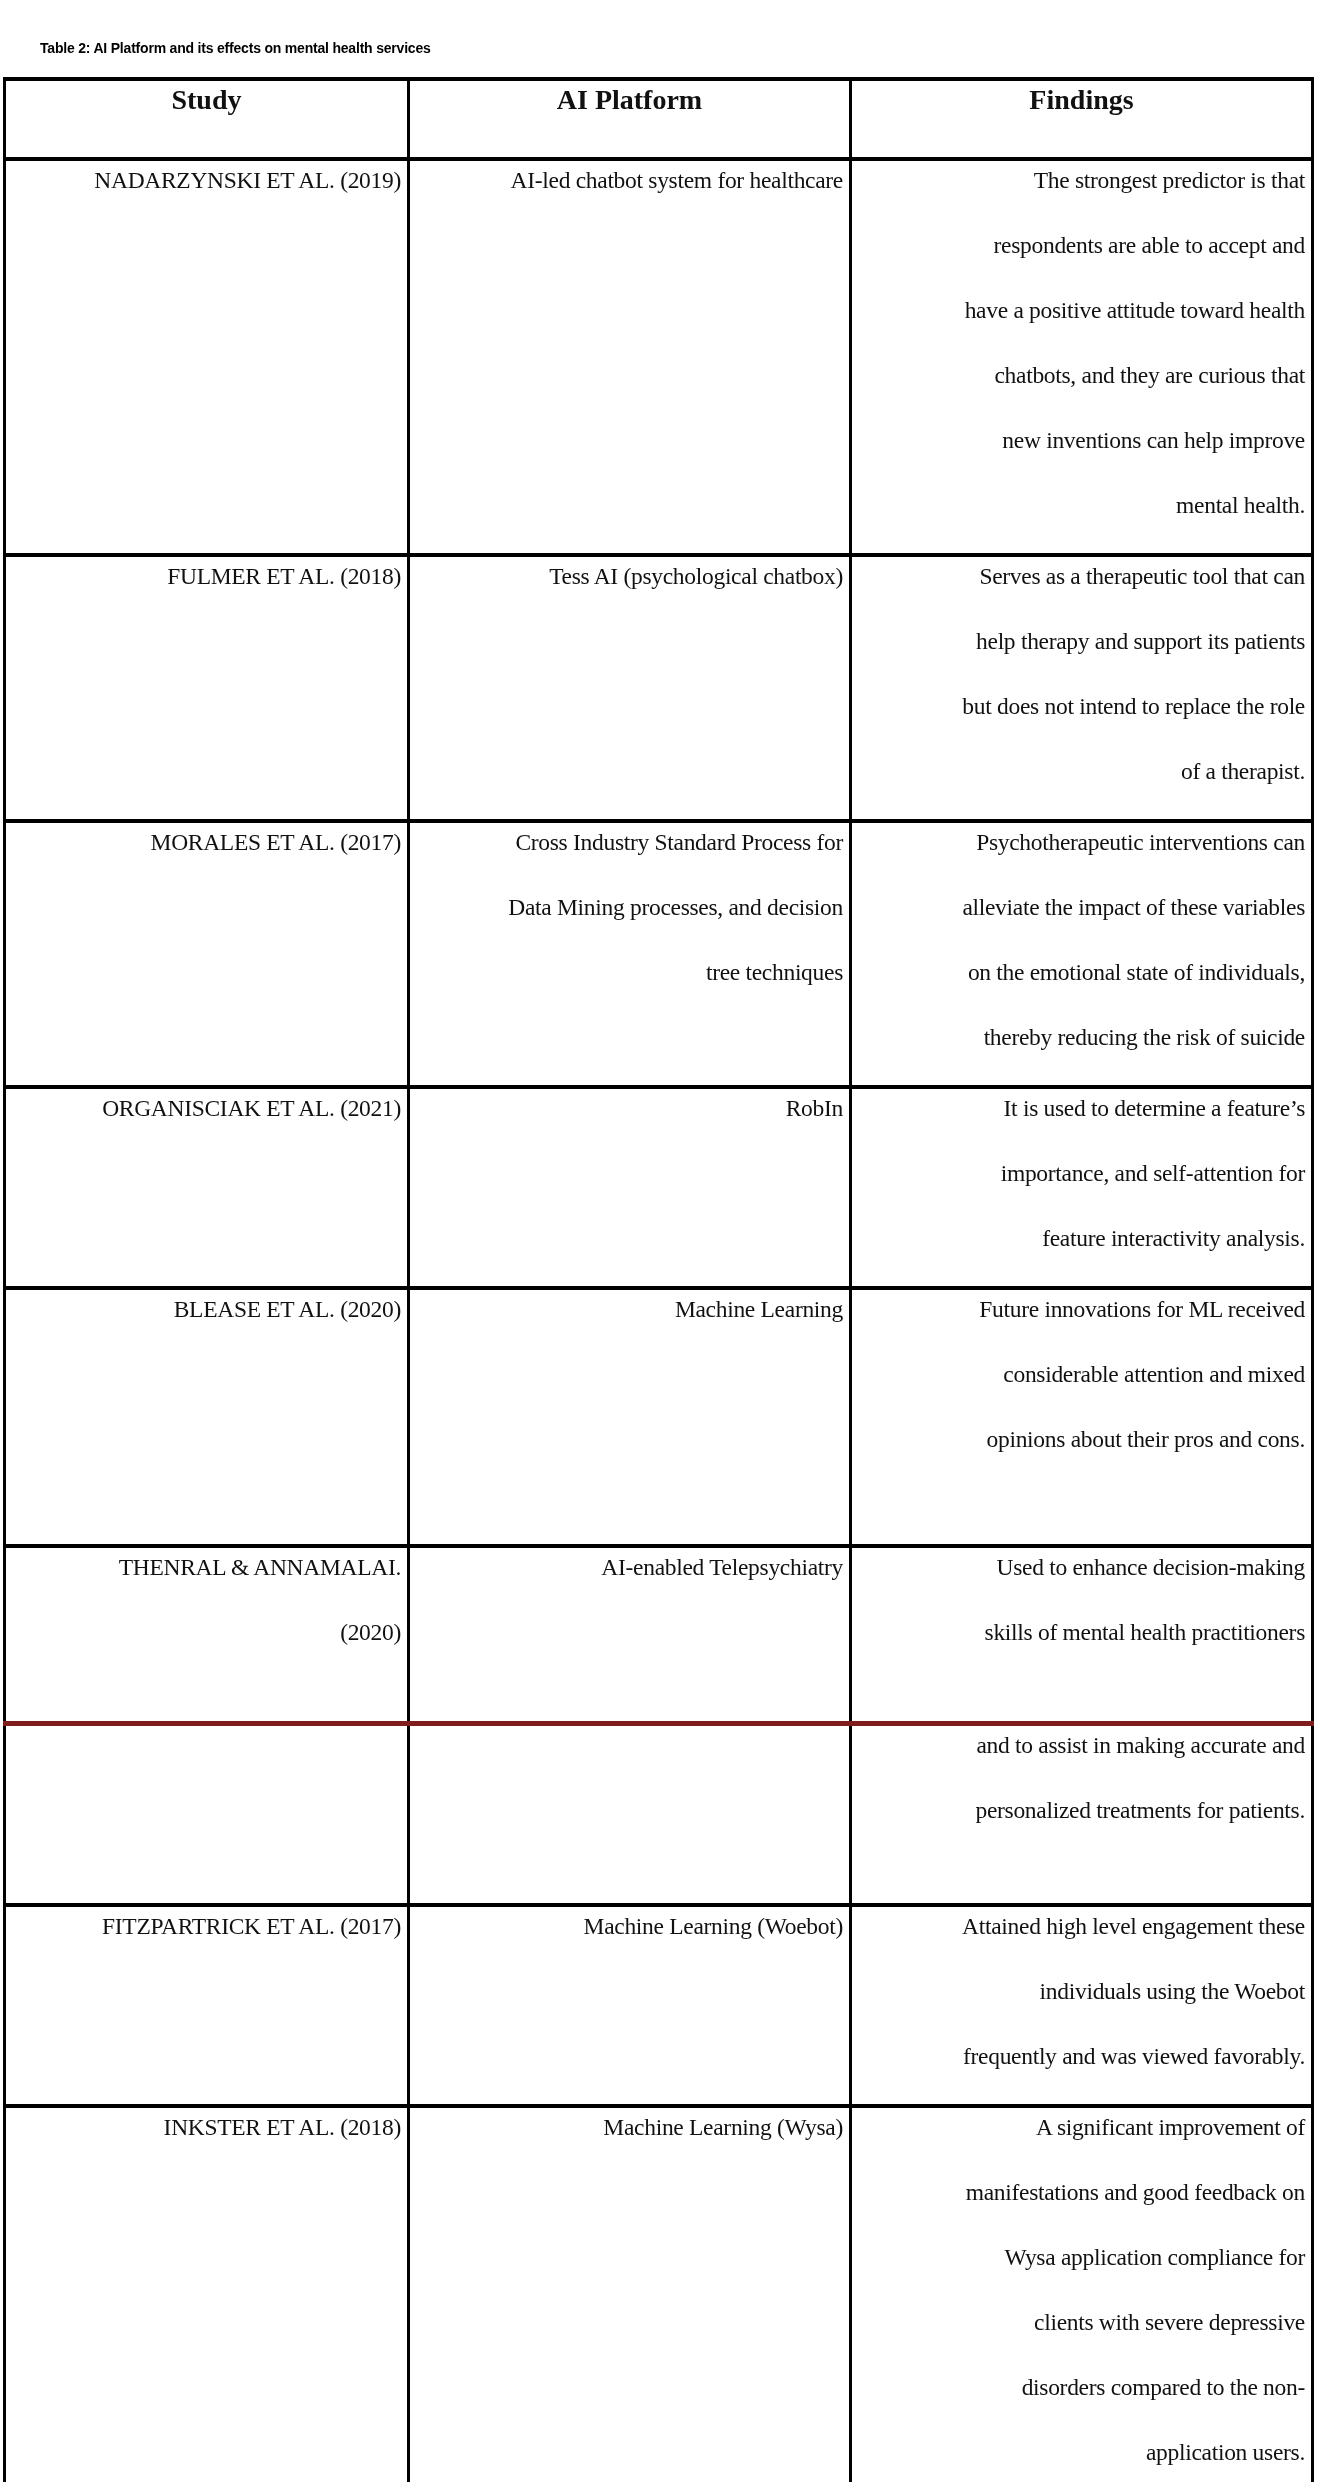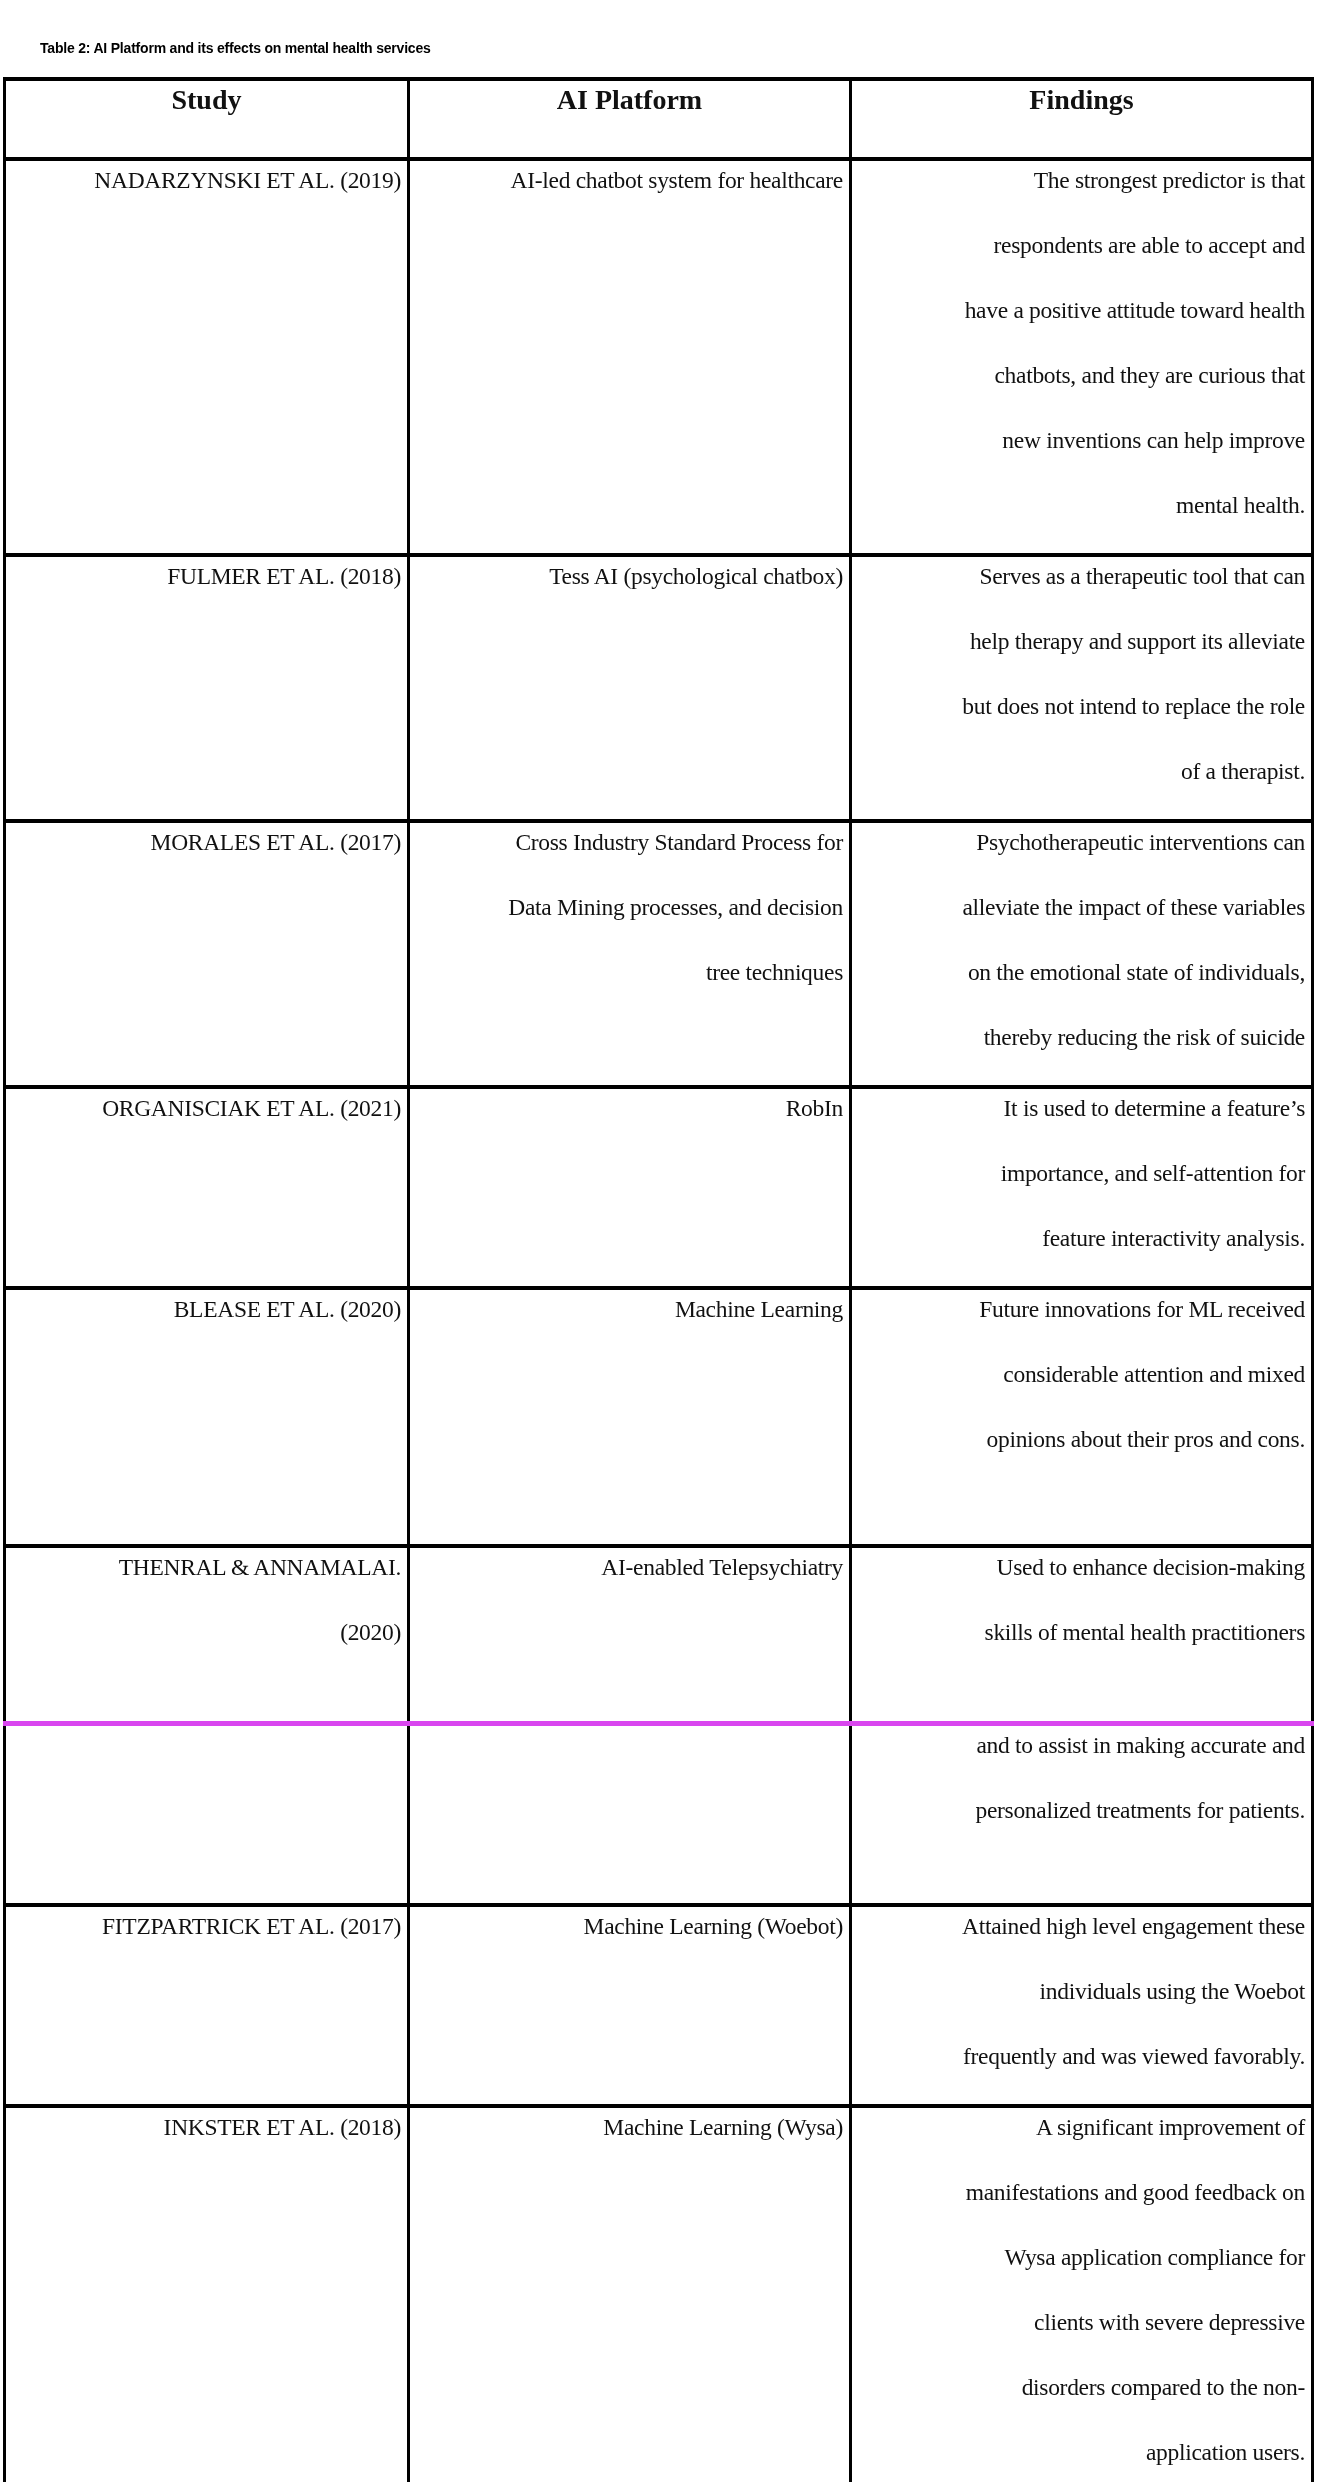--- a/index.html
+++ b/index.html
@@ -28,21 +28,21 @@
   .table td .line { letter-spacing: -0.3px; }
   .table tbody tr:nth-child(1) td { height: 387px; }
   .table tbody tr:nth-child(2) td { height: 259px; }
   .table tbody tr:nth-child(3) td { height: 258px; }
   .table tbody tr:nth-child(4) td { height: 195px; padding-left: 38px; }
   .table tbody tr:nth-child(5) td { height: 258px; }
   .table tbody tr:nth-child(6) td { height: 177px; }
   .table tbody tr:nth-child(7) td { height: 182px; }
   .table tbody tr:nth-child(8) td { height: 194px; }
   .table tbody tr:nth-child(9) td { height: 386px; }
-  .table tbody tr:nth-child(7) td { border-top: 5px solid #d946ef; }
+  .table tbody tr:nth-child(7) td { border-top: 5px solid #7f1d1d; }
 </style>
 </head>
 <body>
 
 <div class="caption">Table 2: AI Platform and its effects on mental health services</div>
 
 <table class="table">
   <colgroup>
       <col class="c1">
       <col class="c2">
@@ -74,21 +74,21 @@
       </tr>
       <tr>
         <td>
           <span class="line">FULMER ET AL. (2018)</span>
         </td>
         <td>
           <span class="line">Tess AI (psychological chatbox)</span>
         </td>
         <td>
           <span class="line">Serves as a therapeutic tool that can</span>
-          <span class="line">help therapy and support its alleviate</span>
+          <span class="line">help therapy and support its patients</span>
           <span class="line">but does not intend to replace the role</span>
           <span class="line">of a therapist.</span>
         </td>
       </tr>
       <tr>
         <td>
           <span class="line">MORALES ET AL. (2017)</span>
         </td>
         <td>
           <span class="line">Cross Industry Standard Process for</span>

